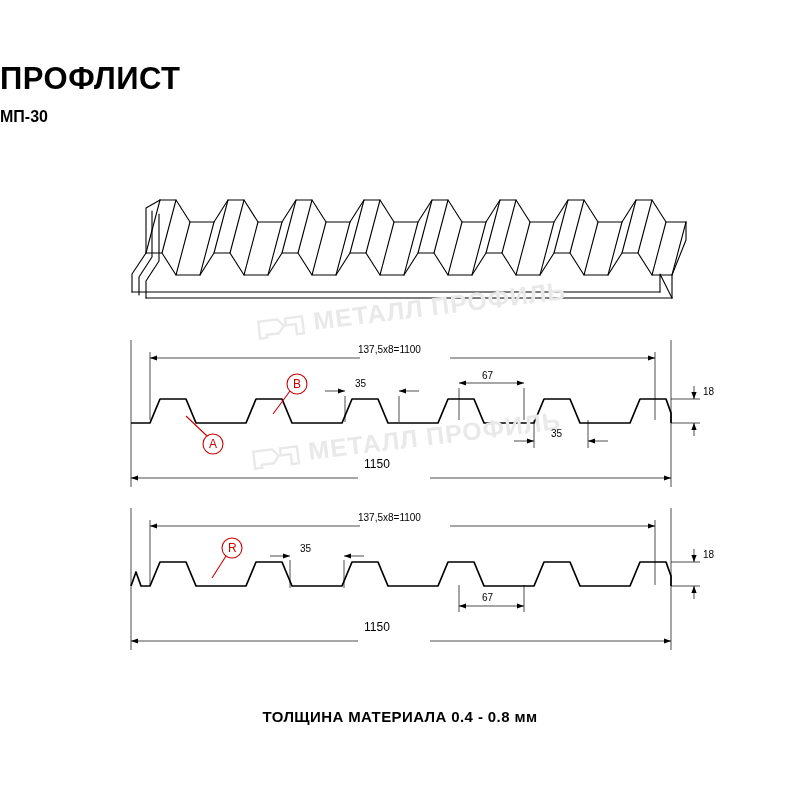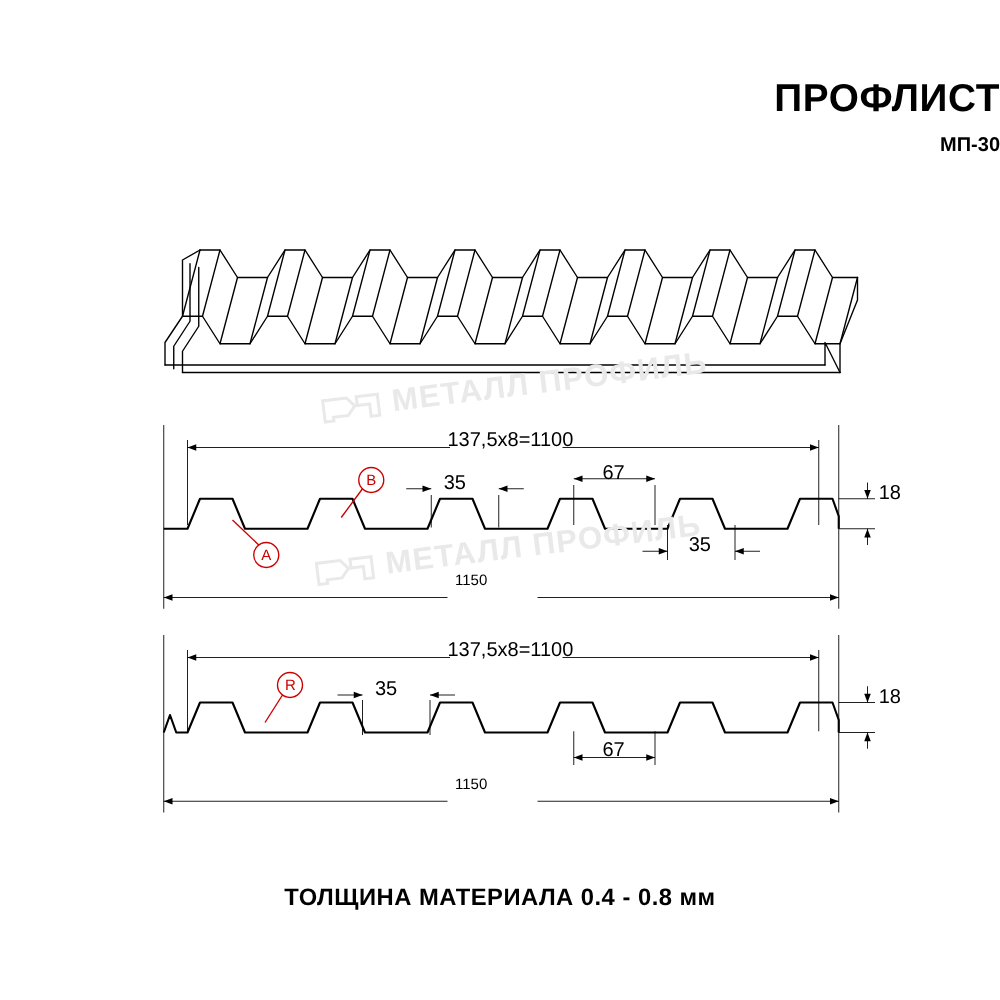--- a/index.html
+++ b/index.html
@@ -19,21 +19,21 @@
     position: absolute;
     inset: 0;
     width: 800px;
     height: 800px;
   }
   .title-block {
     position: absolute;
     top: 62px;
     left: 0;
     width: 800px;
-    text-align: right;
+    text-align: left;
   }
   .title-main {
     font-size: 31px;
     font-weight: bold;
     letter-spacing: 0.5px;
     color: #000;
     margin: 0;
     line-height: 1.1;
   }
   .title-sub {
@@ -44,41 +44,41 @@
     line-height: 1.1;
   }
   .footer-block {
     position: absolute;
     top: 708px;
     left: 0;
     width: 800px;
     text-align: center;
   }
   .footer-text {
-    font-size: 19px;
+    font-size: 15px;
     font-weight: bold;
     letter-spacing: 0.4px;
     margin: 0;
   }
   .wm {
     position: absolute;
     color: #e9e9e9;
     font-size: 25px;
     font-weight: bold;
     letter-spacing: 1px;
     white-space: nowrap;
     user-select: none;
     pointer-events: none;
   }
   .wm svg { vertical-align: middle; margin-right: 6px; }
   .wm-1 { top: 295px; left: 255px; transform: rotate(-7deg); }
   .wm-2 { top: 425px; left: 250px; transform: rotate(-7deg); }
   .dim-label {
     position: absolute;
-    font-size: 16px;
+    font-size: 10px;
     color: #000;
     white-space: nowrap;
   }
   .callout-label {
     position: absolute;
     font-size: 12px;
     color: #cc0000;
     font-weight: normal;
     white-space: nowrap;
   }

